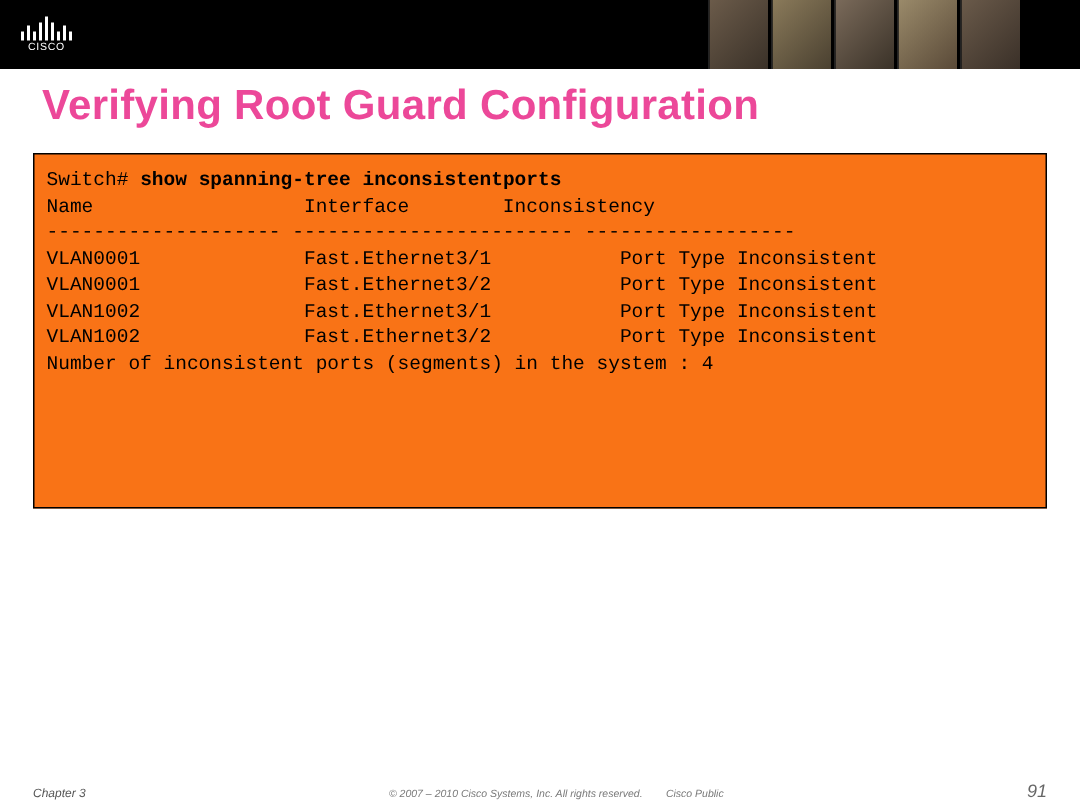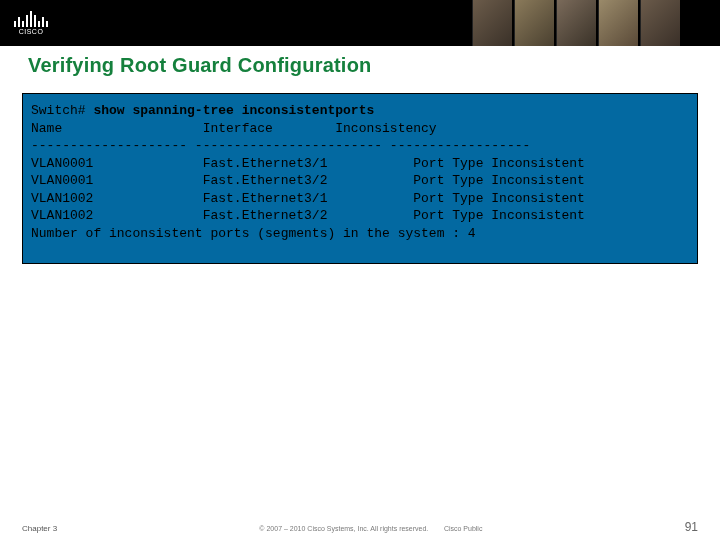--- a/index.html
+++ b/index.html
@@ -61,51 +61,52 @@
     border-left: 1px solid #222;
   }
   .face:nth-child(2) { background: linear-gradient(135deg, #8a7a5a 0%, #4a4030 100%); }
   .face:nth-child(3) { background: linear-gradient(135deg, #7a6a5a 0%, #3a3228 100%); }
   .face:nth-child(4) { background: linear-gradient(135deg, #9a8a6a 0%, #5a4a38 100%); }
   .face:nth-child(5) { background: linear-gradient(135deg, #6a5a4a 0%, #3a3028 100%); }
   .title-area {
     padding: 8px 28px 10px 28px;
   }
   h1 {
-    font-size: 20px;
+    font-size: 28px;
     font-weight: bold;
-    color: #15803d;
+    color: #ec4899;
     letter-spacing: 0.2px;
   }
   .terminal-box {
     margin: 6px 22px 12px 22px;
     border: 1.5px solid #000;
     padding: 8px 8px 8px 8px;
-    height: 171px;
-    background: #0369a1;
+    height: 237px;
+    background: #f97316;
   }
   .terminal {
     font-family: "Courier New", Courier, monospace;
     font-size: 13px;
     line-height: 1.35;
     white-space: pre;
     color: #000;
   }
   .terminal .bold { font-weight: bold; }
   .footer {
     position: absolute;
     bottom: 6px;
     left: 0;
     width: 100%;
     padding: 0 22px;
     display: flex;
     justify-content: space-between;
     align-items: baseline;
     font-size: 7px;
     color: #7a7a7a;
+    font-style: italic;
   }
   .footer .chapter { color: #555; font-size: 8px; }
   .footer .center { text-align: center; flex: 1; }
   .footer .page { font-size: 12px; color: #666; }
 </style>
 </head>
 <body>
 
 <div class="top-band">
   <div class="logo">

